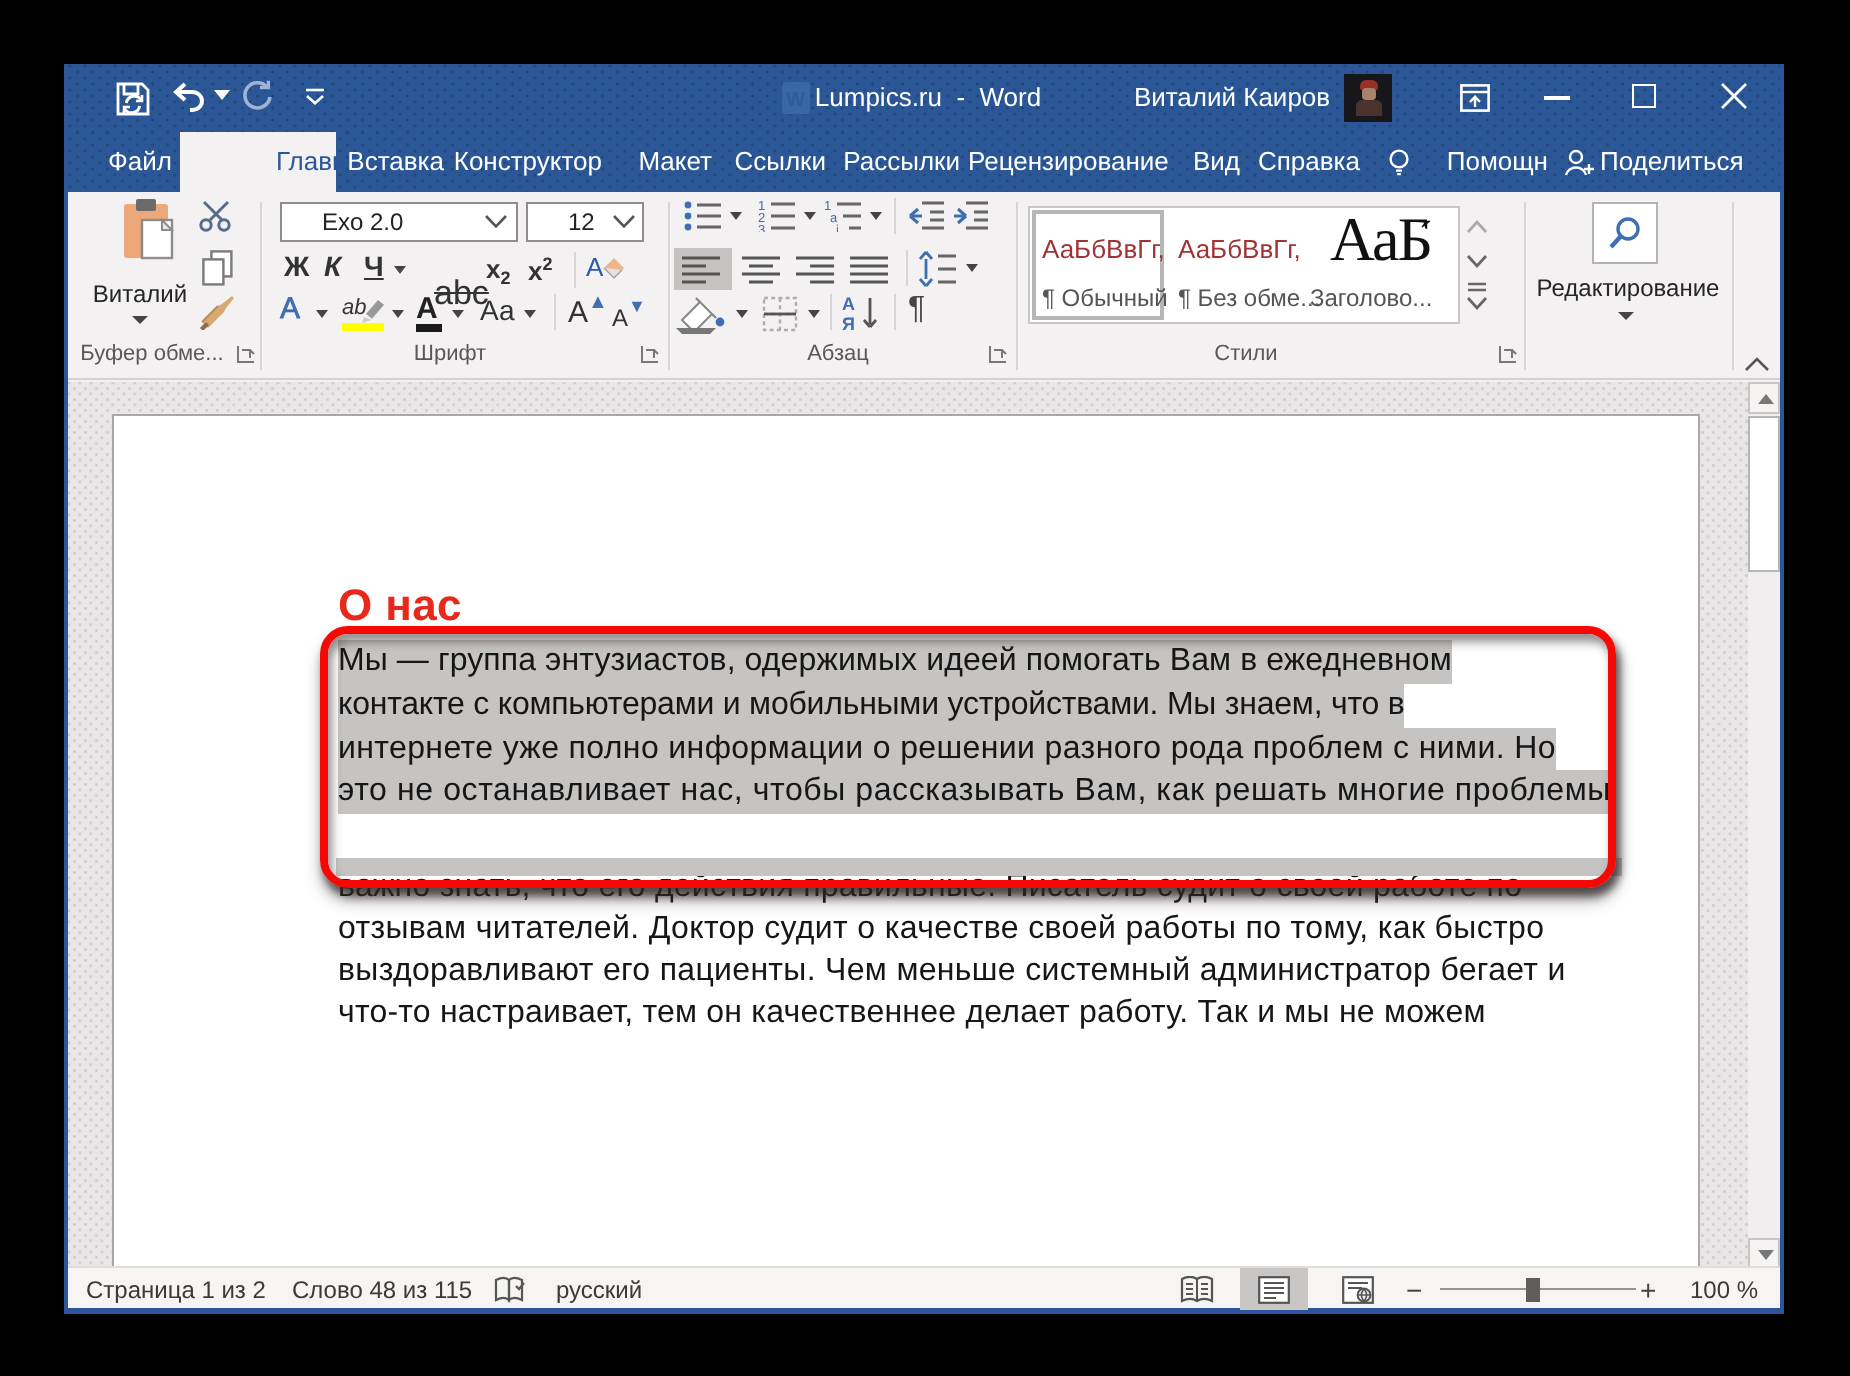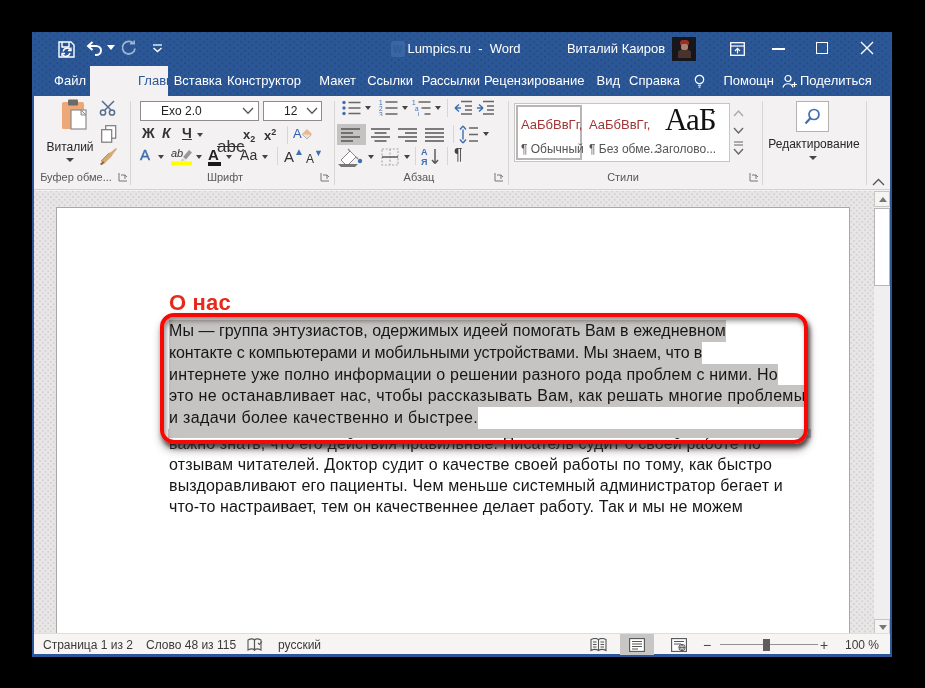--- a/index.html
+++ b/index.html
@@ -320,21 +320,20 @@
     </svg>
   </div>
   <div id="docarea">
     <div id="page">
       <div class="abs" style="left:112px;top:82px;font-size:22px;font-weight:600;color:#e8281a;letter-spacing:0.2px">О нас</div>
       <div class="abs doc-text" style="left:112px;top:112px;width:700px;white-space:nowrap">
         <div><span class="hl" id="p1l1" style="letter-spacing:0.05px">Мы — группа энтузиастов, одержимых идеей помогать Вам в ежедневном</span></div>
         <div><span class="hl" id="p1l2" style="letter-spacing:-0.11px">контакте с компьютерами и мобильными устройствами. Мы знаем, что в</span></div>
         <div><span class="hl" id="p1l3" style="letter-spacing:0.19px">интернете уже полно информации о решении разного рода проблем с ними. Но</span></div>
         <div><span class="hl" id="p1l4" style="letter-spacing:0.3px">это не останавливает нас, чтобы рассказывать Вам, как решать многие проблемы</span></div>
-        <div><span class="hl" id="p1l5" style="letter-spacing:0.36px">и задачи более качественно и быстрее.</span></div>
       </div>
       <div class="abs doc-text" style="left:112px;top:226px;width:700px;white-space:nowrap;line-height:20.9px">
         <div><span class="pl" id="p2l2" style="letter-spacing:0.12px">важно знать, что его действия правильные. Писатель судит о своей работе по</span></div>
         <div><span class="pl" id="p2l3" style="letter-spacing:0.18px">отзывам читателей. Доктор судит о качестве своей работы по тому, как быстро</span></div>
         <div><span class="pl" id="p2l4" style="letter-spacing:0.16px">выздоравливают его пациенты. Чем меньше системный администратор бегает и</span></div>
         <div><span class="pl" id="p2l5" style="letter-spacing:0.11px">что-то настраивает, тем он качественнее делает работу. Так и мы не можем</span></div>
       </div>
       <div class="abs" style="left:111px;top:221px;width:643px;height:9px;background:#c6c4c2"></div>
       <div id="annot"></div>
     </div>

